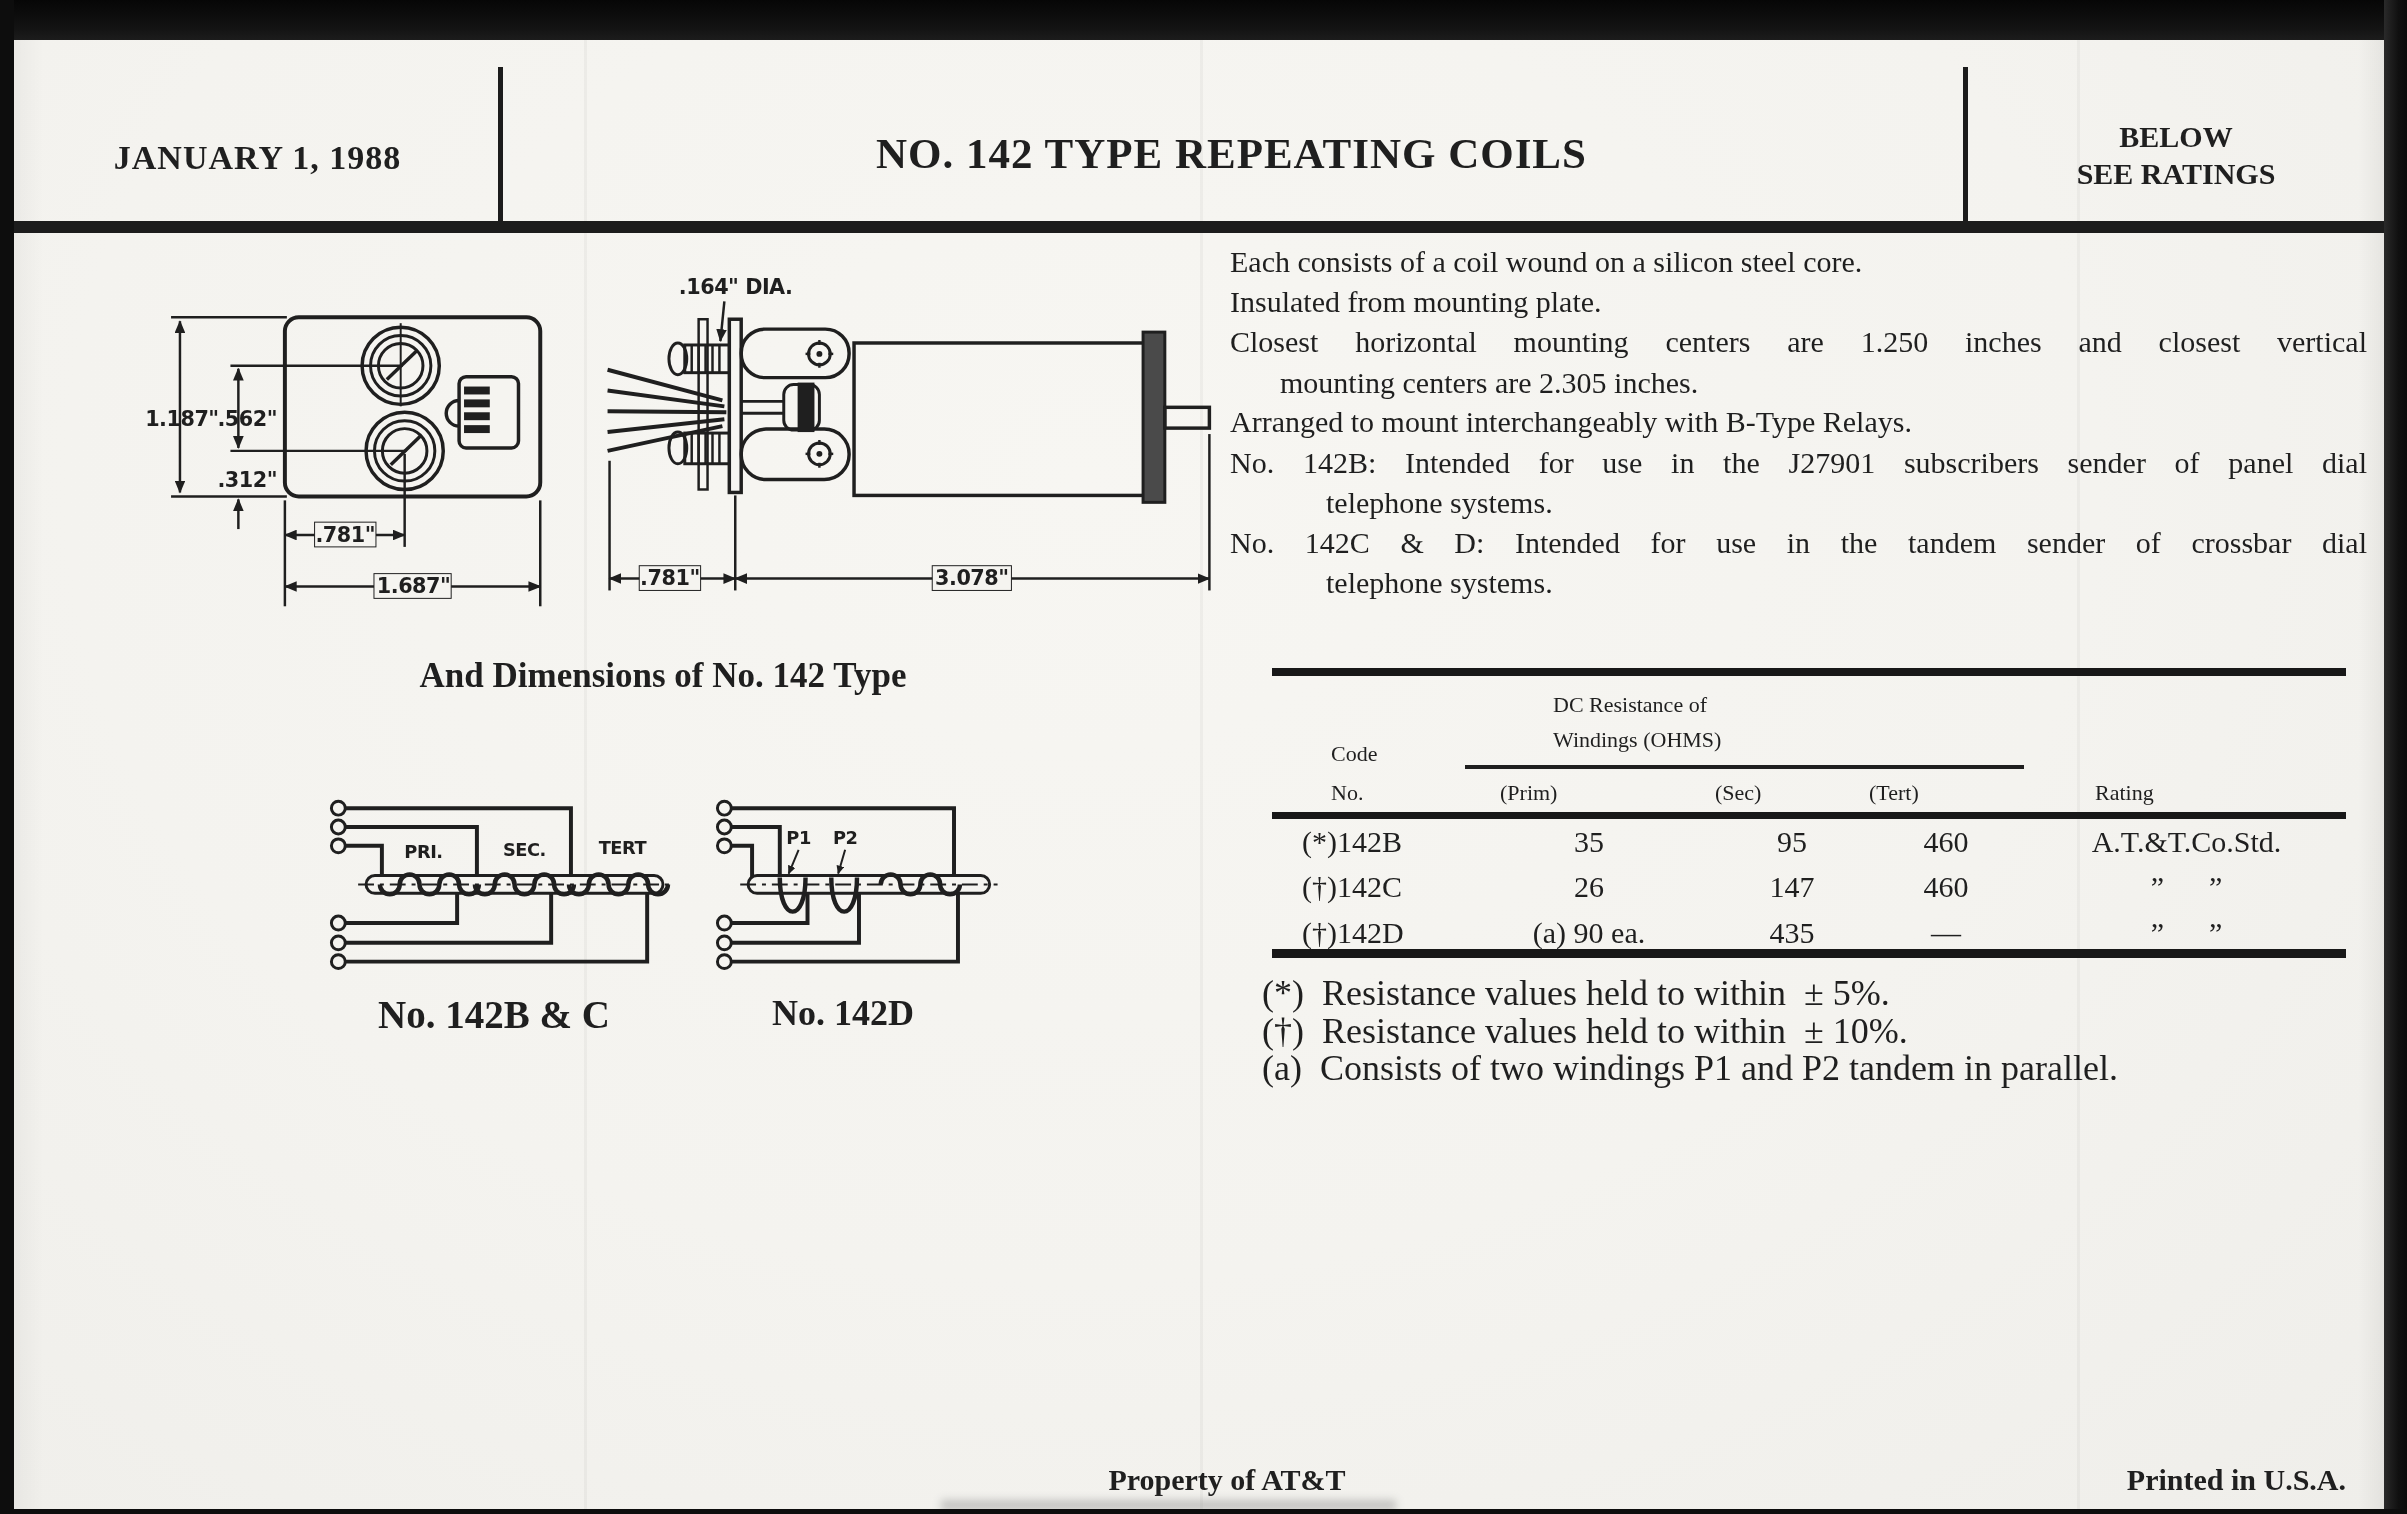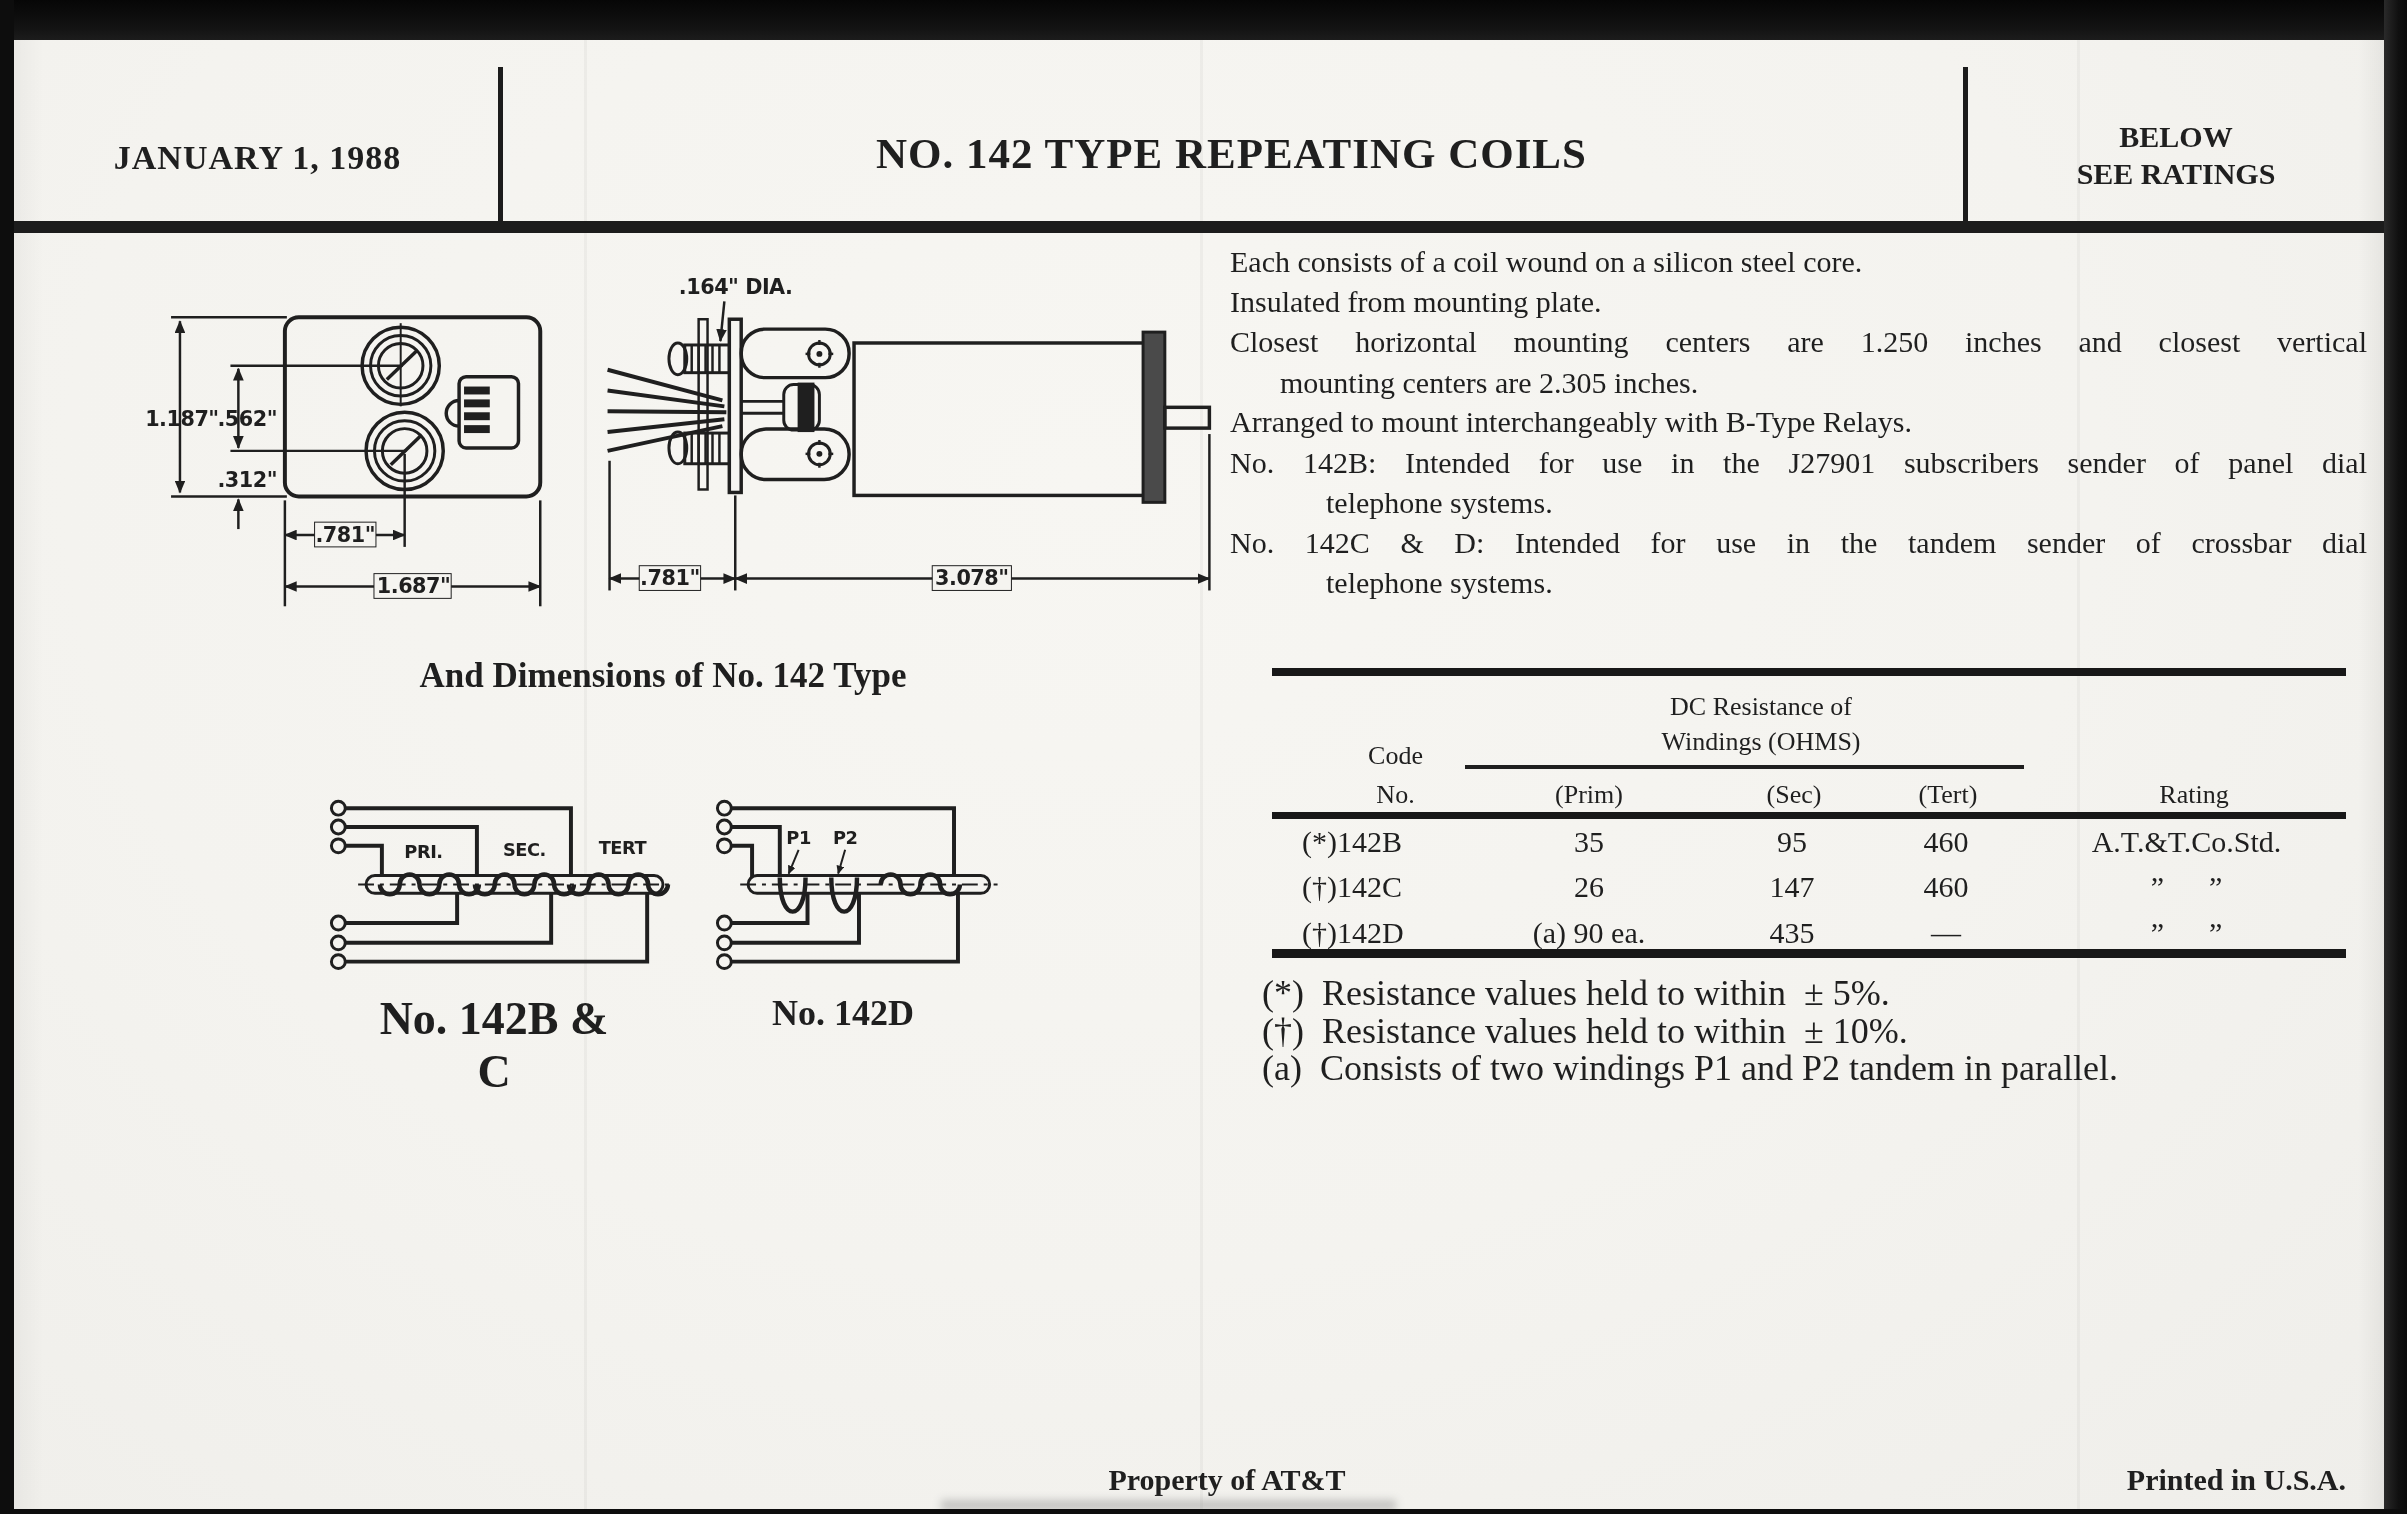--- a/index.html
+++ b/index.html
@@ -27,29 +27,29 @@
   #hdr-rule{left:14px;top:221px;width:2370px;height:12px;background:#1c1c1c;}
   
   #desc{left:1230px;top:245px;width:1137px;font-size:30px;}
   .ln{position:absolute;left:0;white-space:nowrap;line-height:34px;}
   .just{width:1137px;text-align:justify;text-align-last:justify;white-space:normal;}
   .ind1{left:50px;} .ind2{left:96px;}
   .l0{top:0;} .l1{top:40px;} .l2{top:80px;} .l3{top:121px;} .l4{top:160px;}
   .l5{top:201px;} .l6{top:241px;} .l7{top:281px;} .l8{top:321px;}
   
   #cap-142a{left:376px;top:655px;width:574px;text-align:center;font-size:35px;font-weight:bold;line-height:41px;}
-  #cap-bc{left:371px;top:992px;width:246px;text-align:center;font-size:46px;font-weight:bold;}
+  #cap-bc{left:371px;top:992px;width:246px;text-align:center;font-size:39px;font-weight:bold;}
   #cap-d{left:750px;top:992px;width:186px;text-align:center;font-size:36px;font-weight:bold;}
   
   .trule{left:1272px;width:1074px;background:#181818;}
   #tr-top{top:668px;height:8px;}
   #tr-mid{top:812px;height:7px;}
   #tr-bot{top:949px;height:9px;}
   #tr-span{left:1465px;top:765px;width:559px;height:4px;background:#1f1f1f;}
-  .tc{text-align:center;font-size:26px;}
+  .tc{font-size:22px;}
   #th-g1{left:1553px;top:692px;width:416px;}
   #th-g2{left:1553px;top:727px;width:416px;}
   #th-code1{left:1331px;top:741px;width:129px;}
   #th-code2{left:1331px;top:780px;width:129px;}
   #th-prim{left:1500px;top:780px;width:178px;}
   #th-sec{left:1715px;top:780px;width:158px;}
   #th-tert{left:1869px;top:780px;width:158px;}
   #th-rating{left:2095px;top:780px;width:198px;}
   .trow{left:0;width:2408px;height:38px;font-size:30px;}
   #row0{top:825px;} #row1{top:870px;} #row2{top:916px;}

